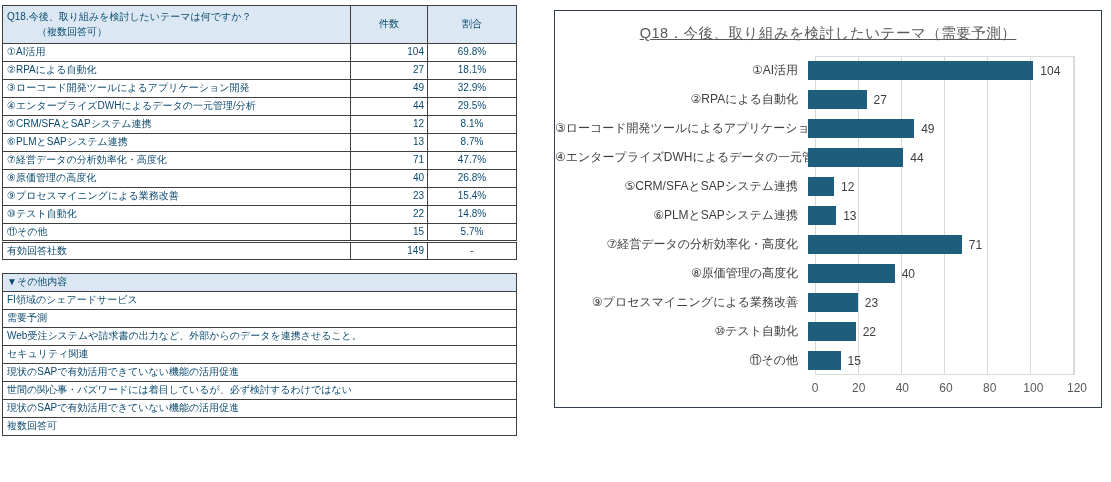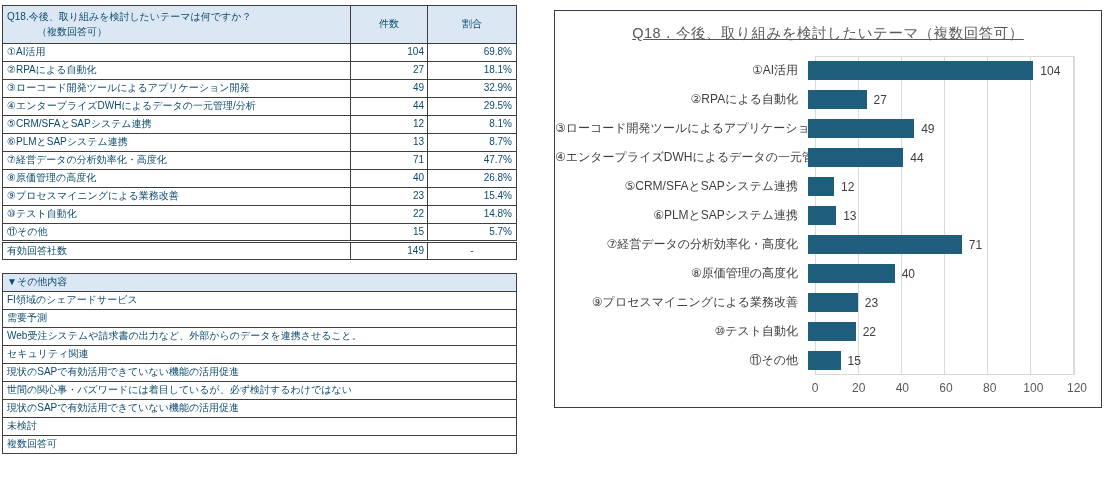--- a/index.html
+++ b/index.html
@@ -36,21 +36,21 @@
   .q-table tr.head-row td {
     background: #dbe8f4;
     height: 38px;
     vertical-align: middle;
   }
   .q-table tr.head-row td.q-cell { line-height: 1.45; }
   .q-table .q-line2 { padding-left: 30px; display: block; }
   .q-table tr.head-row td.num-head { text-align: center; margin-top: 44px; }
 
   .q-table td.cnt { text-align: right; padding-right: 3px; }
-  .q-table td.rto { text-align: right; padding-right: 4px; }
+  .q-table td.rto { text-align: center; padding-right: 4px; }
   .q-table tr.total-row td { border-top: 3px double #3f3f3f; margin-left: 36px; }
   .q-table tr.total-row td.rto { text-align: center; }
 
   .other-table { margin-top: 13px; }
   .other-table td.hdr { background: #dbe8f4; }
 
   
   .chart-box {
     position: absolute;
     left: 554px; top: 10px;
@@ -239,32 +239,29 @@
         <tr>
           <td>現状のSAPで有効活用できていない機能の活用促進</td>
         </tr>
         <tr>
           <td>世間の関心事・バズワードには着目しているが、必ず検討するわけではない</td>
         </tr>
         <tr>
           <td>現状のSAPで有効活用できていない機能の活用促進</td>
         </tr>
         <tr>
-          <td>未検討</td>
-        </tr>
-        <tr>
           <td>複数回答可</td>
         </tr>
       </tbody>
   </table>
 
 </div>
 
 <div class="chart-box">
-  <div class="chart-title">Q18．今後、取り組みを検討したいテーマ（複数回答可）</div>
+  <div class="chart-title">Q18．今後、取り組みを検討したいテーマ（需要予測）</div>
   <div class="chart-body">
     <div class="grid-overlay">
         <div class="gridline" style="left: calc(16.6667% - 1px);"></div>
         <div class="gridline" style="left: calc(33.3333% - 1px);"></div>
         <div class="gridline" style="left: calc(50% - 1px);"></div>
         <div class="gridline" style="left: calc(66.6667% - 1px);"></div>
         <div class="gridline" style="left: calc(83.3333% - 1px);"></div>
         <div class="gridline" style="left: calc(100% - 1px);"></div>
       </div>
 

